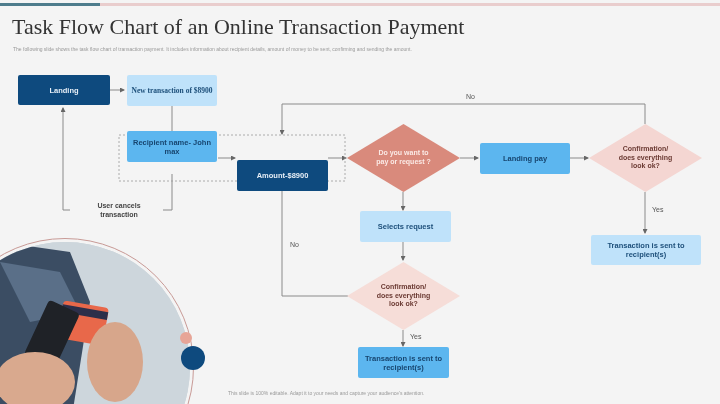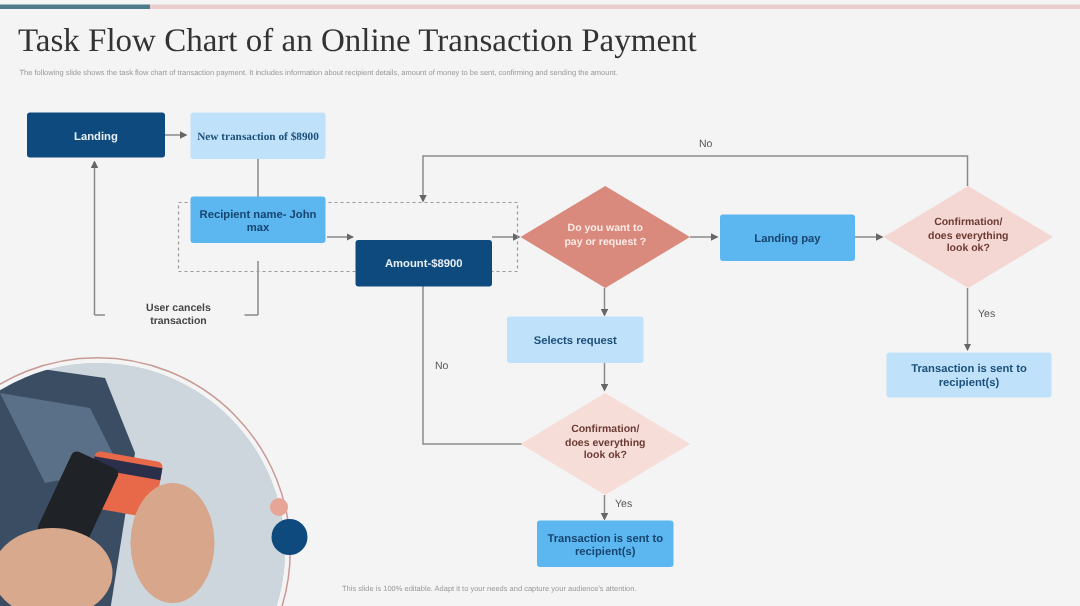--- a/index.html
+++ b/index.html
@@ -101,21 +101,21 @@
   </div>
 <div class="box dark" style="left:237px;top:143px;width:91px;height:31px;margin-top:17px;">
     <span>Amount-$8900</span>
   </div>
 <div class="box mid" style="left:480px;top:143px;width:90px;height:31px;">
     <span>Landing pay</span>
   </div>
 <div class="box light" style="left:591px;top:235px;width:110px;height:30px;">
     <span>Transaction is sent to recipient(s)</span>
   </div>
-<div class="box light" style="left:338px;top:211px;width:91px;height:31px;">
+<div class="box light" style="left:360px;top:211px;width:91px;height:31px;">
     <span>Selects request</span>
   </div>
 <div class="box mid" style="left:358px;top:347px;width:91px;height:31px;">
     <span>Transaction is sent to recipient(s)</span>
   </div>
 
 <div class="diamond" style="left:347px;top:124px;width:113px;height:68px;color:#fbeae6;">
   <svg width="113" height="68">
       <polygon points="56.5,0 113,34 56.5,68 0,34" fill="#d98a7c"></polygon>
     </svg>

